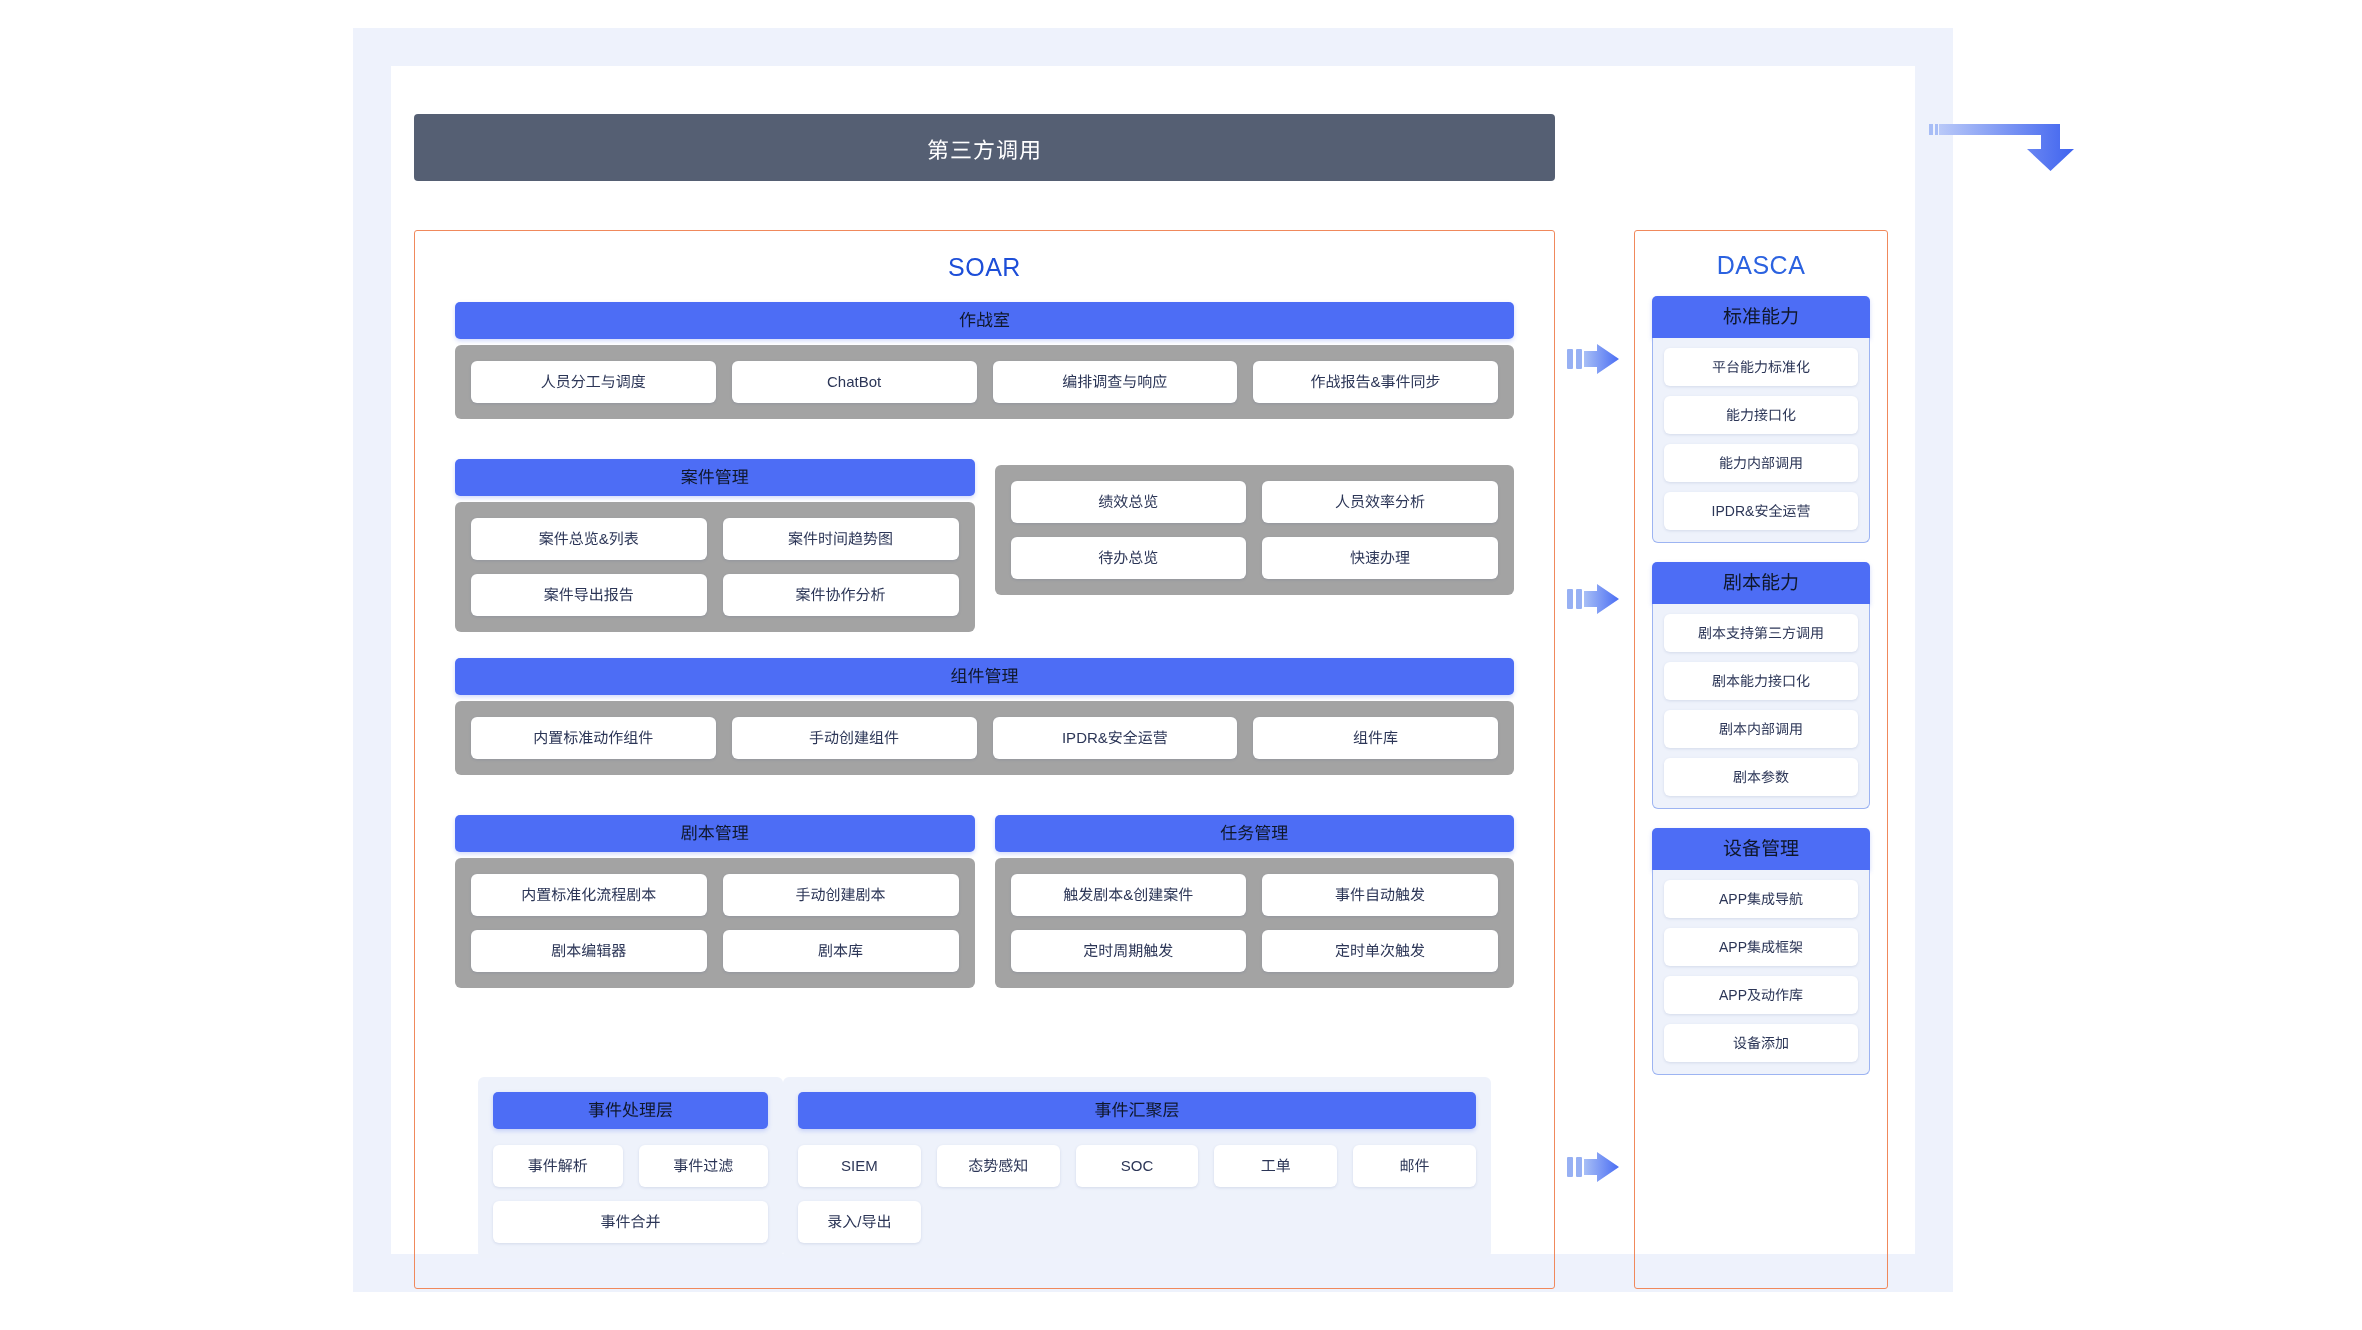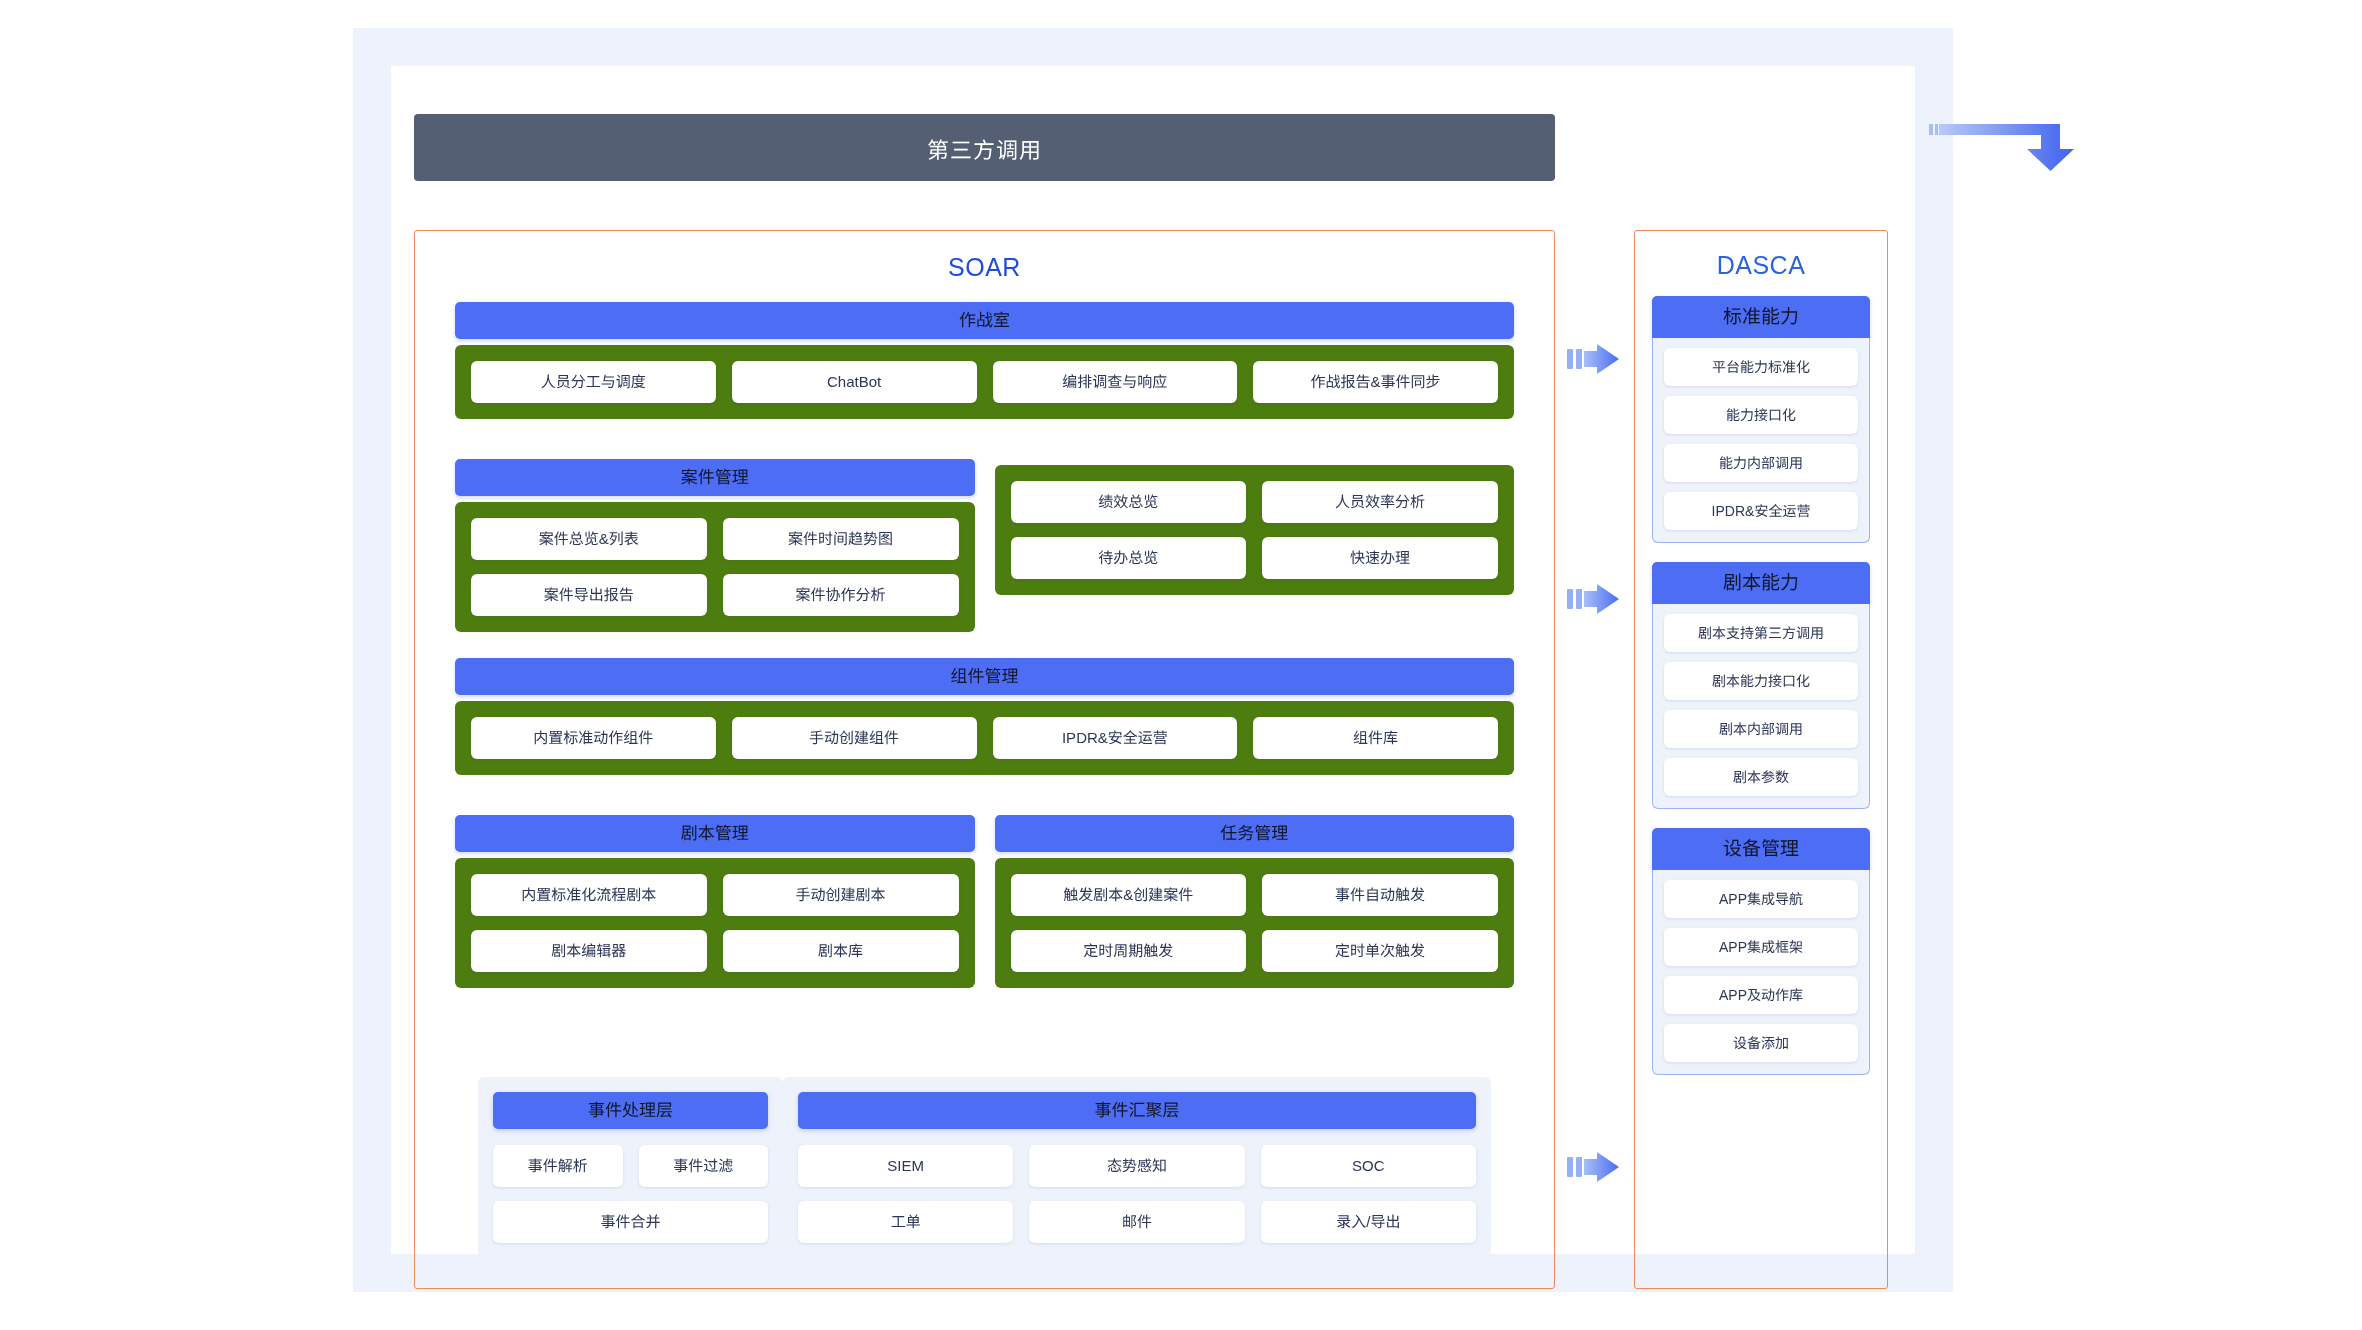--- a/index.html
+++ b/index.html
@@ -86,21 +86,21 @@
     border-radius:5px;
     text-align:center;
     font-size:17px;
     height:37px;
     line-height:37px;
     box-shadow:0 2px 4px rgba(77,109,245,.25);
   }
 
   
   .tray{
-    background:#4d7c0f;
+    background:#a3a3a3;
     border-radius:6px;
     padding:16px 16px 16px;
     margin-top:6px;
     box-sizing:border-box;
   }
 
   .chip{
     background:#ffffff;
     border-radius:6px;
     height:42px;
@@ -132,21 +132,21 @@
   }
   .duo > .col{flex:1;}
 
   .grid2{
     display:grid;
     grid-template-columns:1fr 1fr;
     gap:14px 16px;
   }
   .grid3{
     display:grid;
-    grid-template-columns:1fr 1fr 1fr;
+    grid-template-columns:1fr 1fr 1fr 1fr 1fr;
     gap:14px 16px;
   }
 
   
   .bottom-pair{
     position:absolute;
     left:63px; bottom:30px;
     right:63px;
     display:flex;
   }

